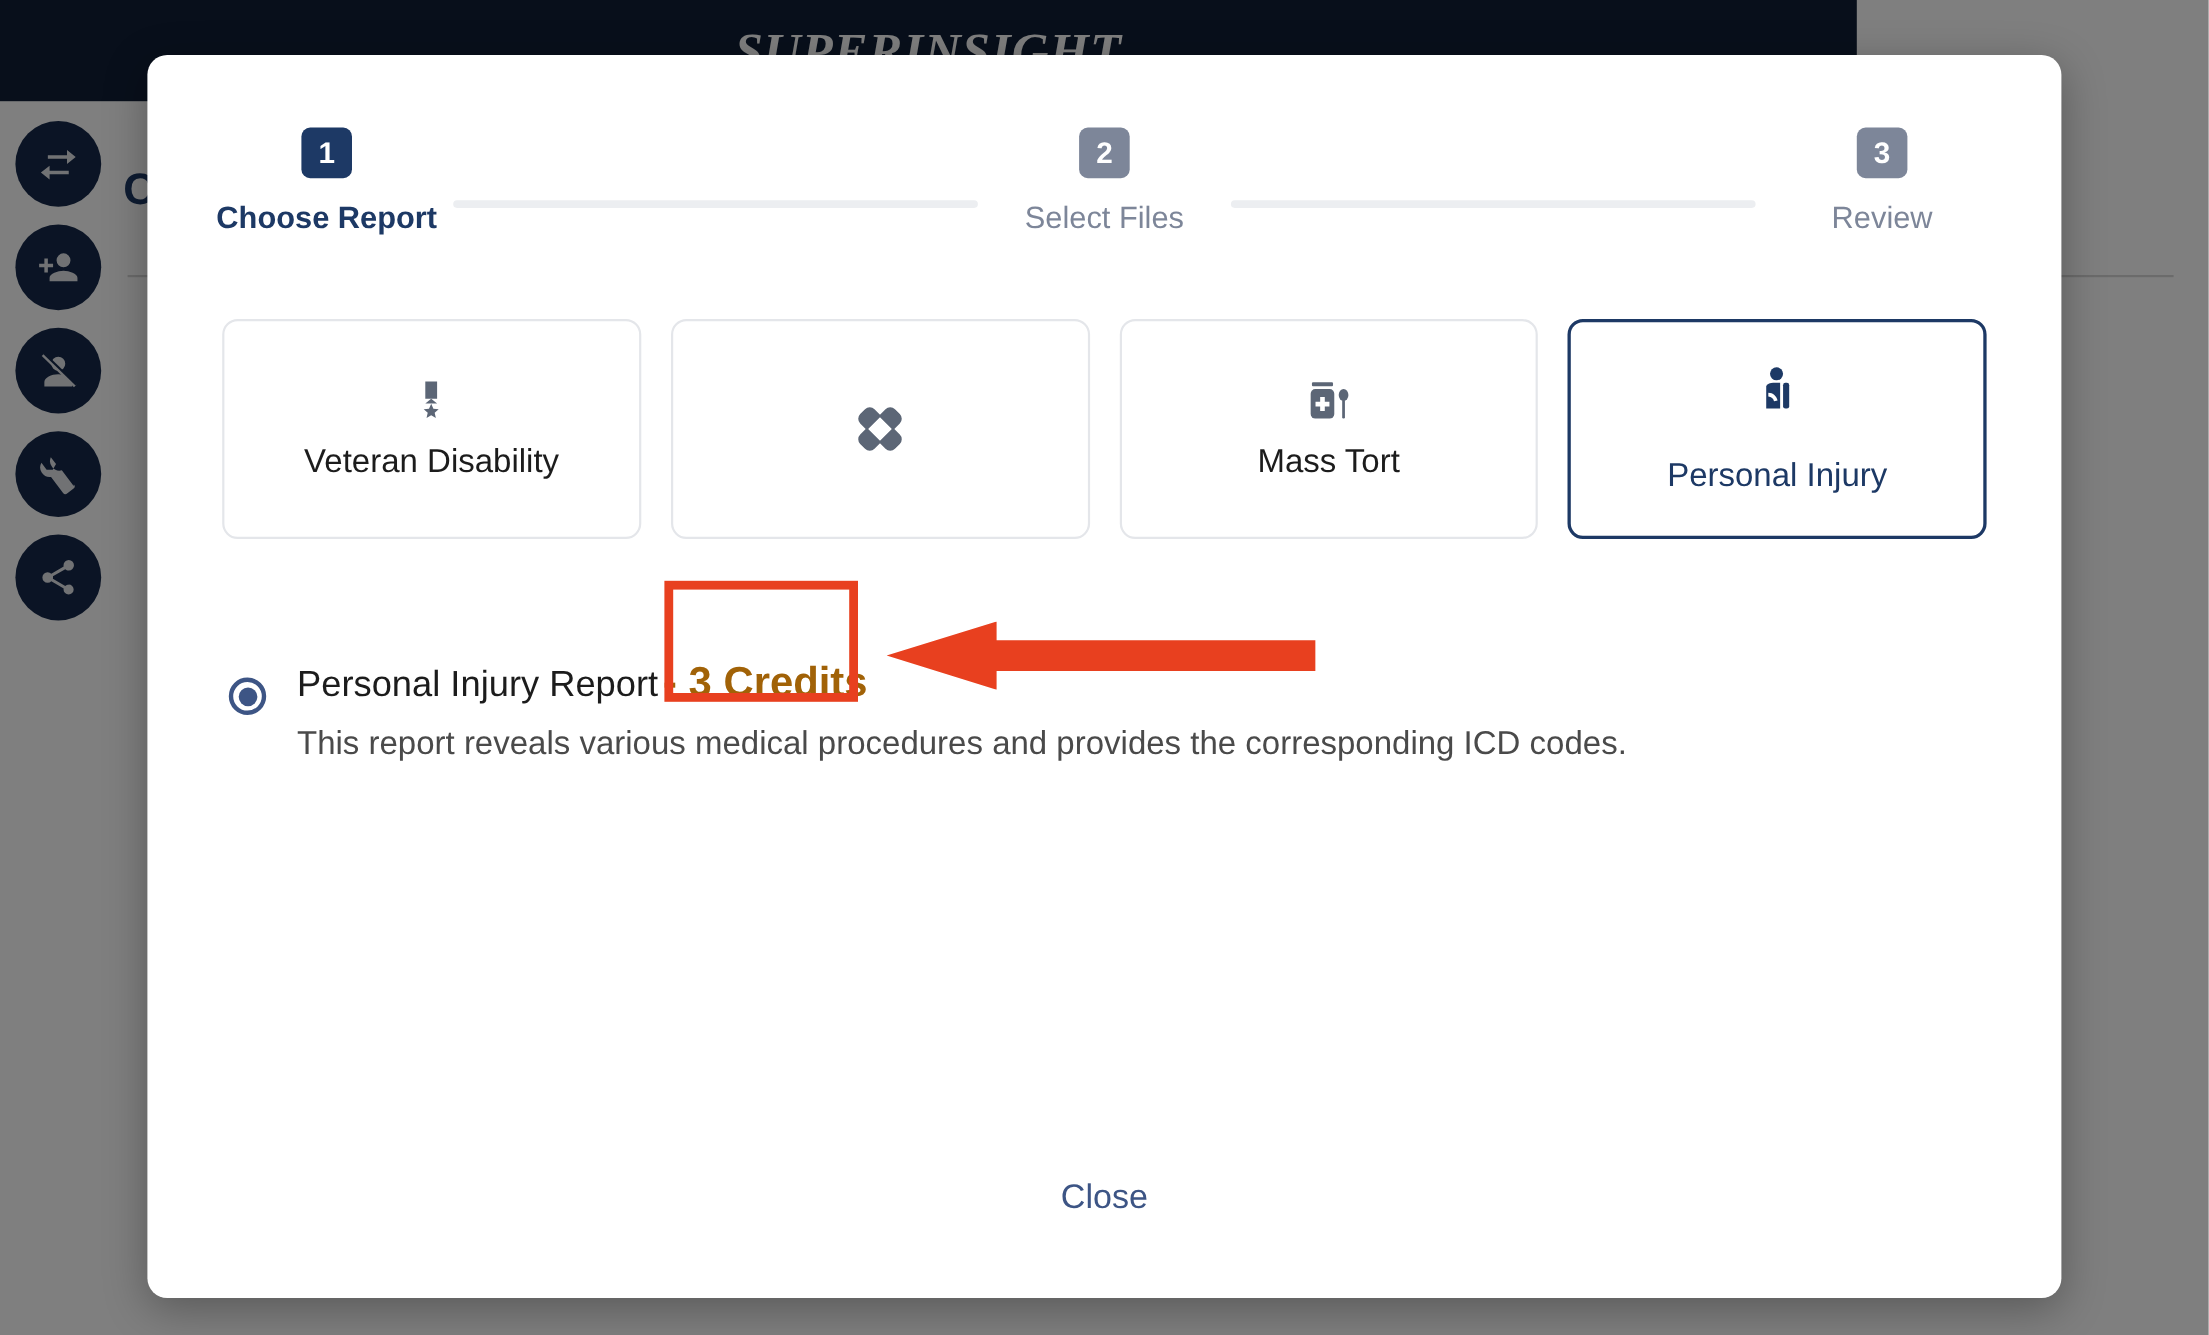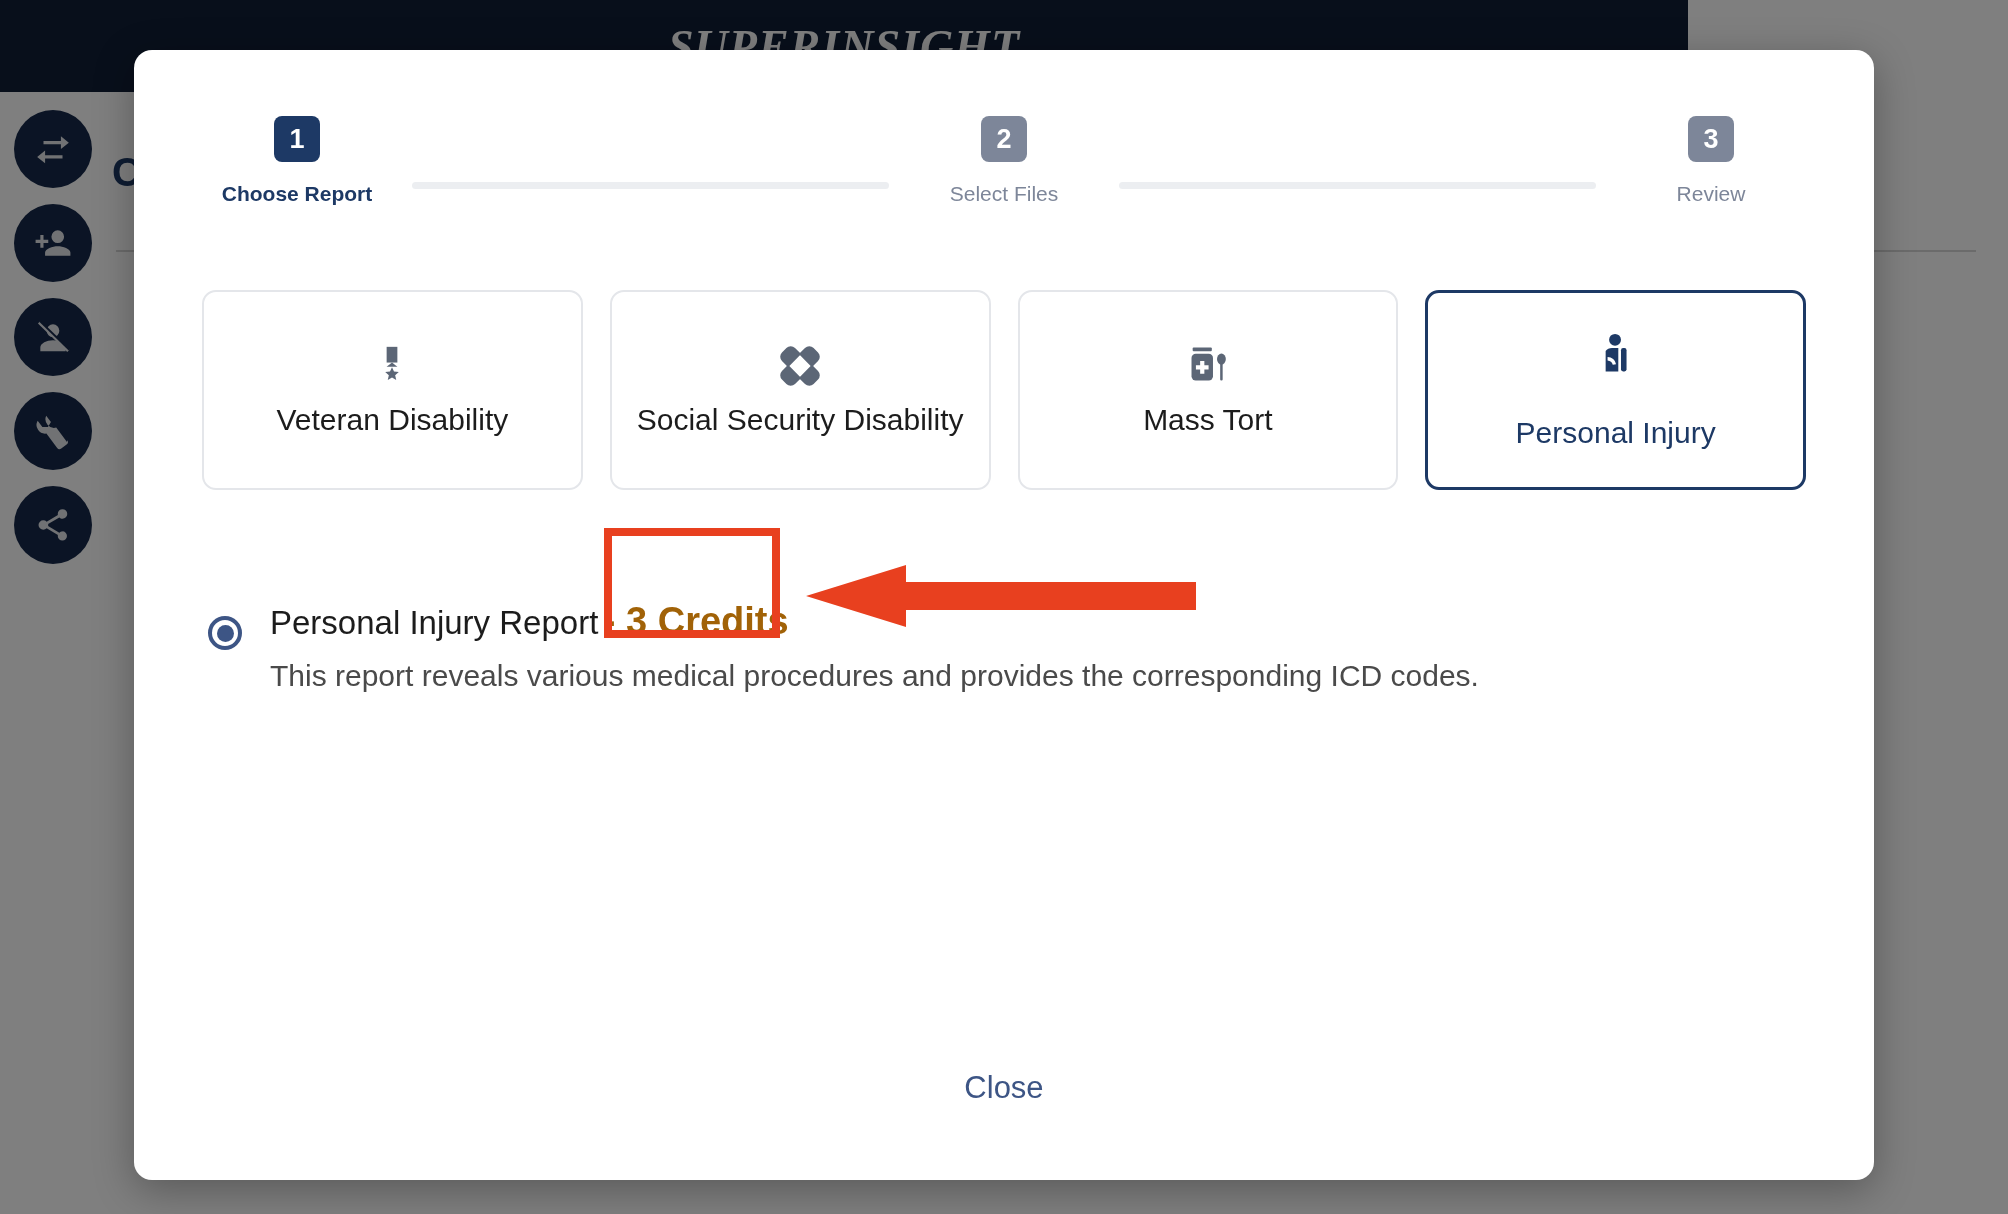--- a/index.html
+++ b/index.html
@@ -138,21 +138,21 @@
     border-radius: 8px;
     color: #ffffff;
     font-size: 27px;
     font-weight: bold;
     display: flex; align-items: center; justify-content: center;
   }
   .step-badge.active { background: #1d3965; }
   .step-badge.inactive { background: #7d8699; }
   .step-label {
     margin-top: 20px;
-    font-size: 21px;
+    font-size: 28px;
   }
   .step-label.active { color: #1d3965; font-weight: bold; }
   .step-label.inactive { color: #7d8699; }
   .step-line {
     flex: 1;
     height: 7px;
     background: #eceef1;
     border-radius: 4px;
     margin-top: 66px;
   }
@@ -364,21 +364,20 @@
 
       <div class="type-card">
         <svg viewBox="0 0 24 24">
           <path d="M14.6 2.6a3.2 3.2 0 014.5 0l2.3 2.3a3.2 3.2 0 010 4.5l-3.2 3.2-6.8-6.8zM2.6 14.6l3.2-3.2 6.8 6.8-3.2 3.2a3.2 3.2 0 01-4.5 0l-2.3-2.3a3.2 3.2 0 010-4.5z"></path>
           <path d="M9.4 2.6a3.2 3.2 0 00-4.5 0L2.6 4.9a3.2 3.2 0 000 4.5l3.2 3.2 6.8-6.8zM21.4 14.6l-3.2-3.2-6.8 6.8 3.2 3.2a3.2 3.2 0 004.5 0l2.3-2.3a3.2 3.2 0 000-4.5z"></path>
           <circle cx="10.3" cy="10.3" r="0.85" fill="#ffffff"></circle>
           <circle cx="13.7" cy="10.3" r="0.85" fill="#ffffff"></circle>
           <circle cx="10.3" cy="13.7" r="0.85" fill="#ffffff"></circle>
           <circle cx="13.7" cy="13.7" r="0.85" fill="#ffffff"></circle>
         </svg>
-        <div class="type-label">Social Security Disability</div>
       </div>
 
       <div class="type-card">
         <svg viewBox="0 0 24 24">
           <rect x="4" y="2.4" width="10" height="1.9" rx="0.5"></rect>
           <rect x="3.4" y="5.6" width="11.2" height="14" rx="2.2"></rect>
           <path d="M7.9 9.4h2.2v2.2h2.2v2.2h-2.2v2.2H7.9v-2.2H5.7v-2.2h2.2z" fill="#ffffff"></path>
           <ellipse cx="19" cy="8.4" rx="2.3" ry="2.9"></ellipse>
           <rect x="18.35" y="10.6" width="1.3" height="9" rx="0.6"></rect>
         </svg>

